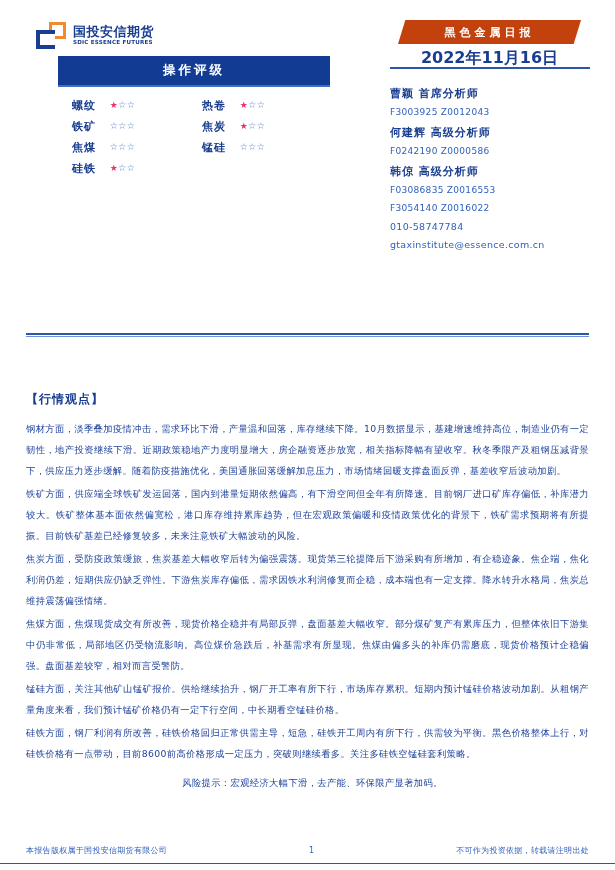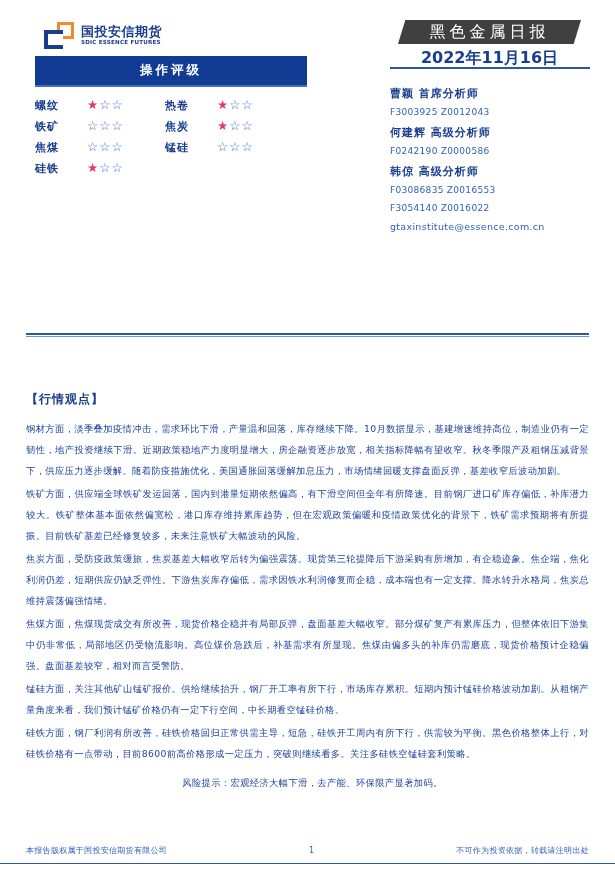--- a/index.html
+++ b/index.html
@@ -25,21 +25,21 @@
   }
 
   
   .header {
     position: relative;
     height: 320px;
   }
 
   .logo-block {
     position: absolute;
-    left: 44px;
+    left: 36px;
     top: 22px;
     display: flex;
     align-items: center;
     gap: 7px;
   }
   .logo-mark {
     position: relative;
     width: 30px;
     height: 27px;
     flex: none;
@@ -77,23 +77,24 @@
     font-size: 5.6px;
     font-weight: bold;
     color: #1a3e8f;
     letter-spacing: 0.2px;
     margin-top: 1px;
   }
 
   
   .ratings {
     position: absolute;
-    left: 35px;
+    left: 58px;
     top: 56px;
     width: 272px;
+    font-family: Liberation Mono, monospace;
   }
   .ratings-title {
     background: #123c93;
     color: #ffffff;
     font-size: 12.5px;
     font-weight: bold;
     text-align: center;
     padding: 6px 0 6px;
     letter-spacing: 3px;
   }
@@ -106,20 +107,21 @@
     display: flex;
     align-items: center;
     height: 21px;
   }
   .rc-name {
     width: 52px;
     font-size: 11px;
     font-weight: bold;
     color: #1a3e8f;
     letter-spacing: 1px;
+    text-align: center;
   }
   .rc-stars {
     width: 78px;
     font-size: 12.5px;
     letter-spacing: 1px;
     line-height: 1;
   }
   .star-full { color: #e8336e; }
   .star-empty { color: #3f6fc0; }
 
@@ -127,24 +129,24 @@
   .banner-wrap {
     position: absolute;
     left: 398px;
     top: 20px;
     width: 183px;
     height: 24px;
   }
   .banner {
     width: 100%;
     height: 100%;
-    background: #404040;
+    background: #c2410c;
     color: #ffffff;
-    font-size: 16px;
-    font-weight: normal;
+    font-size: 11px;
+    font-weight: bold;
     letter-spacing: 4px;
     display: flex;
     align-items: center;
     justify-content: center;
     -webkit-clip-path: polygon(4% 0, 100% 0, 96% 100%, 0 100%);
     clip-path: polygon(4% 0, 100% 0, 96% 100%, 0 100%);
   }
   .report-date {
     position: absolute;
     left: 398px;
@@ -324,20 +326,21 @@
     <div class="analysts">
       <div id="analyst-rows">
           <div class="an-name">曹颖  首席分析师</div>
           <div class="an-code">F3003925  Z0012043</div>
           <div class="an-name">何建辉  高级分析师</div>
           <div class="an-code">F0242190  Z0000586</div>
           <div class="an-name">韩倞  高级分析师</div>
           <div class="an-code">F03086835  Z0016553</div>
           <div class="an-code">F3054140  Z0016022</div>
         </div>
+      <div class="an-contact">010-58747784</div>
       <div class="an-contact">gtaxinstitute@essence.com.cn</div>
     </div>
 
     <div class="header-rule"></div>
     <div class="header-rule-thin"></div>
   </div>
 
   <div class="body">
     <div class="section-heading">【行情观点】</div>
     <div id="body-paragraphs">

